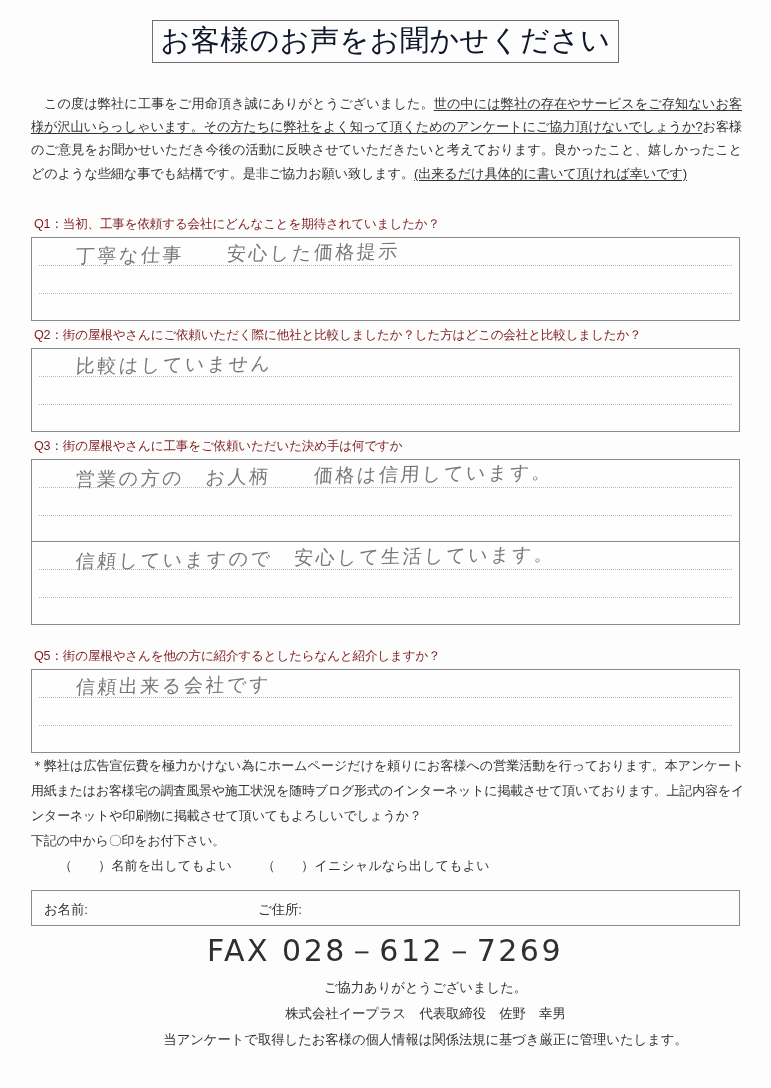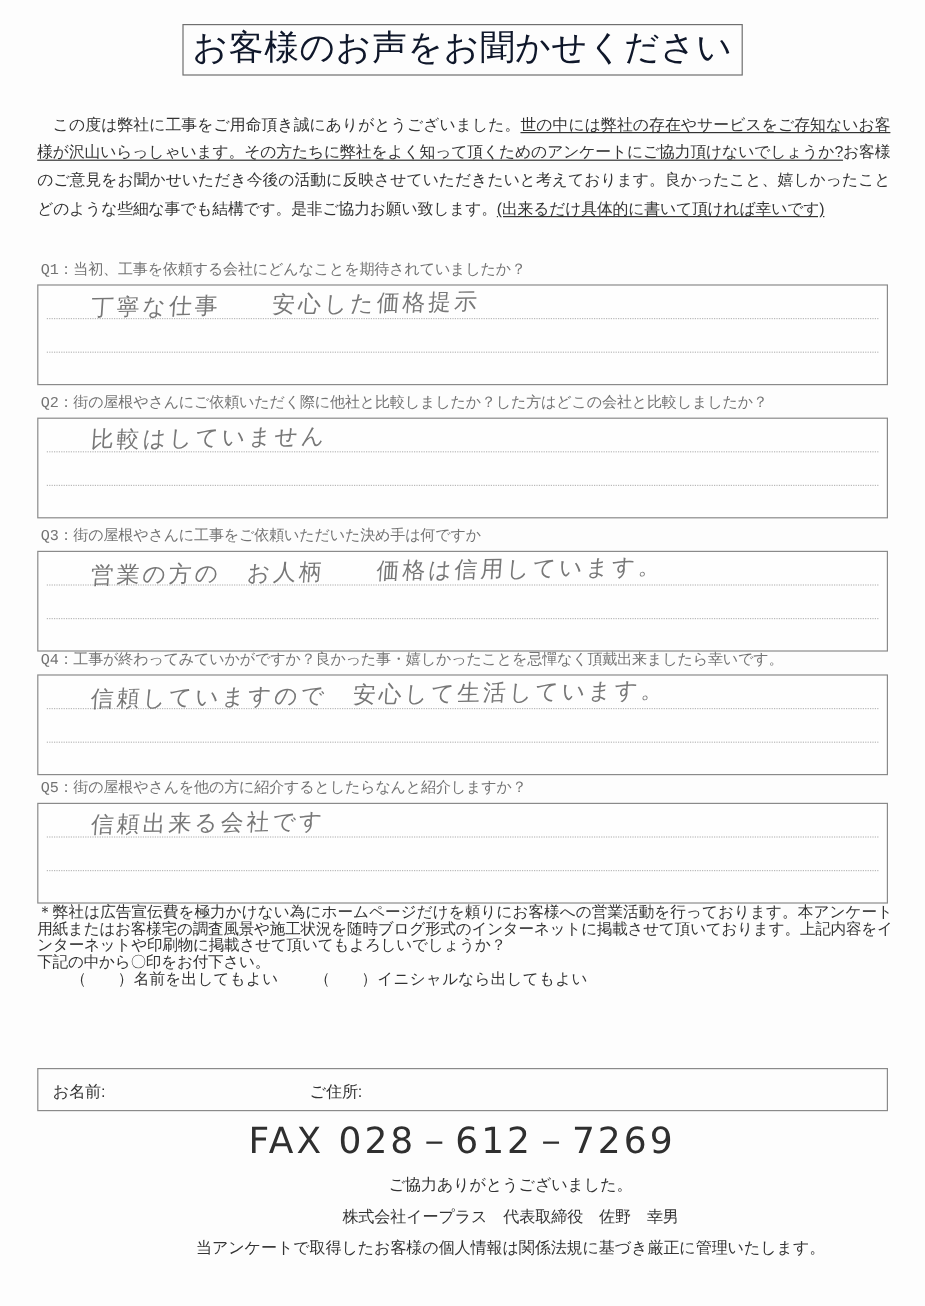--- a/index.html
+++ b/index.html
@@ -57,25 +57,24 @@
     letter-spacing: -0.15px;
     text-align: justify;
   }
   .intro .indent { padding-left: 13px; }
   .u { text-decoration: underline; text-underline-offset: 2px; }
 
   
   .q-block { position: absolute; left: 31px; width: 709px; }
   .q-label {
     font-size: 12.6px;
-    color: #737373;
+    color: #7f1d1d;
     letter-spacing: -0.2px;
     margin: 0 0 4px 3px;
     white-space: nowrap;
-    font-family: Liberation Mono, monospace;
   }
   .answer-box {
     position: relative;
     height: 84px;
     border: 1px solid #8a8a8a;
     box-sizing: border-box;
     background: #fefefe;
   }
   .rule {
     position: absolute;
@@ -104,21 +103,21 @@
     opacity: 0.82;
   }
 
   
   .notice {
     position: absolute;
     left: 31px;
     top: 753px;
     width: 713px;
     font-size: 13px;
-    line-height: 14px;
+    line-height: 25px;
     color: #333;
     letter-spacing: -0.2px;
     text-align: justify;
   }
   .notice .line { display: block; }
   .notice .choices {
     display: block;
     padding-left: 28px;
     letter-spacing: 0.2px;
   }
@@ -214,21 +213,20 @@
     <div class="answer-box">
       <div class="rule r1"></div>
       <div class="rule r2"></div>
       <div class="handwriting">
         <span class="hw-text" style="left:44px; top:3px;">営業の方の　お人柄　　価格は信用しています。</span>
       </div>
     </div>
   </div>
 
   <div class="q-block" style="top:541px;">
-    <div class="q-label">Q4：工事が終わってみていかがですか？良かった事・嬉しかったことを忌憚なく頂戴出来ましたら幸いです。</div>
     <div class="answer-box">
       <div class="rule r1"></div>
       <div class="rule r2"></div>
       <div class="handwriting">
         <span class="hw-text" style="left:44px; top:3px;">信頼していますので　安心して生活しています。</span>
       </div>
     </div>
   </div>
 
   <div class="q-block" style="top:648px;">

